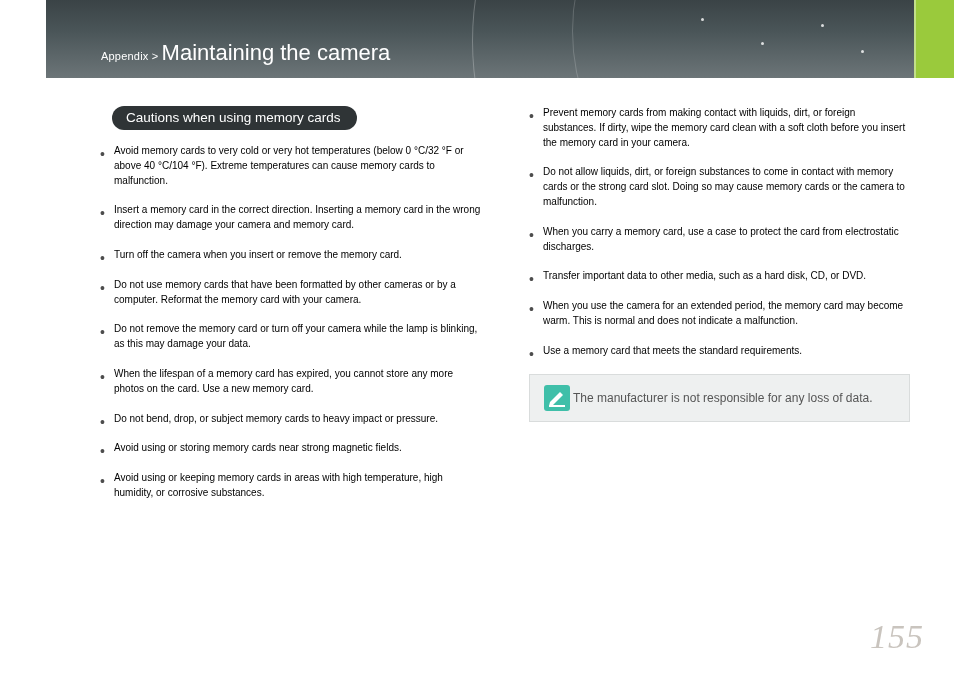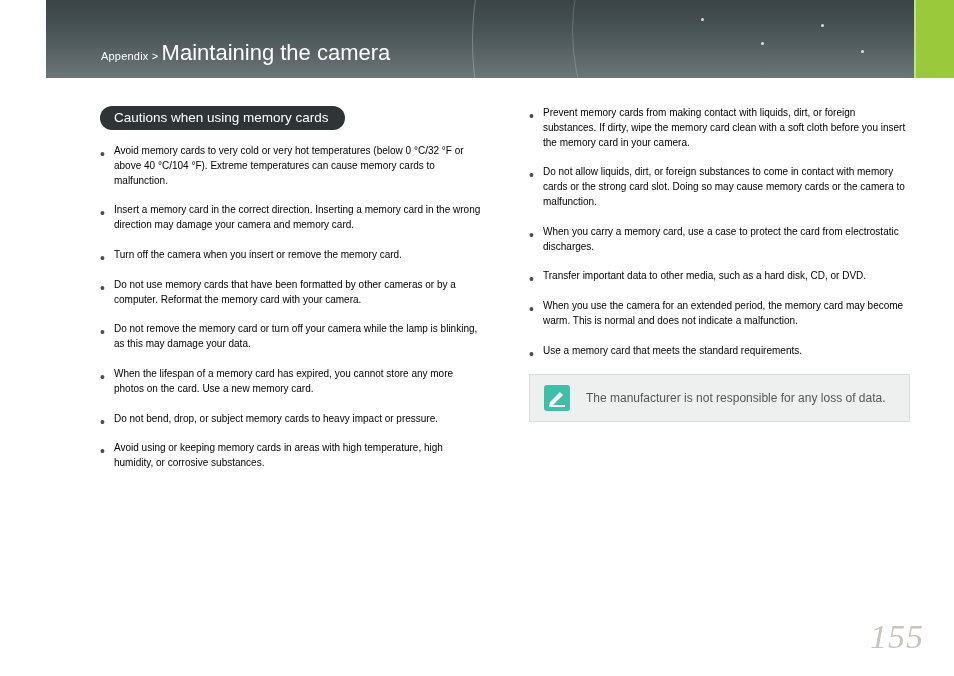--- a/index.html
+++ b/index.html
@@ -45,21 +45,21 @@
   }
   .col { flex: 1 1 0; }
 
   .pill {
     display: inline-block;
     background: #2f3436;
     color: #fff;
     border-radius: 14px;
     padding: 4px 16px 5px 14px;
     font-size: 13.5px;
-    margin: 0 0 14px 0;
+    margin: 0 0 14px 12px;
   }
   ul.bullets { list-style: none; }
   ul.bullets > li {
     position: relative;
     padding: 0 0 0 14px;
     margin: 0 0 15px 0;
     font-size: 10px;
     line-height: 1.48;
     color: #000000;
   }
@@ -67,21 +67,21 @@
     content: "•";
     position: absolute;
     left: 0; top: 0;
     color: #4d4d4d;
     font-size: 14px;
   }
 
   .notebox {
     display: flex;
     align-items: center;
-    gap: 16px;
+    gap: 3px;
     background: #eef0f0;
     border: 1px solid #d9dcdc;
     padding: 10px 14px;
     margin-top: 6px;
   }
   .note-icon {
     flex: 0 0 26px;
     width: 26px; height: 26px;
     background: #3fbfa9;
     border-radius: 3px;
@@ -121,20 +121,21 @@
     <div class="col">
       <div class="pill">Cautions when using memory cards</div>
       <ul class="bullets">
         <li>Avoid memory cards to very cold or very hot temperatures (below 0 °C/32 °F or above 40 °C/104 °F). Extreme temperatures can cause memory cards to malfunction.</li>
         <li>Insert a memory card in the correct direction. Inserting a memory card in the wrong direction may damage your camera and memory card.</li>
         <li>Turn off the camera when you insert or remove the memory card.</li>
         <li>Do not use memory cards that have been formatted by other cameras or by a computer. Reformat the memory card with your camera.</li>
         <li>Do not remove the memory card or turn off your camera while the lamp is blinking, as this may damage your data.</li>
         <li>When the lifespan of a memory card has expired, you cannot store any more photos on the card. Use a new memory card.</li>
         <li>Do not bend, drop, or subject memory cards to heavy impact or pressure.</li>
+        <li>Avoid using or storing memory cards near strong magnetic fields.</li>
         <li>Avoid using or keeping memory cards in areas with high temperature, high humidity, or corrosive substances.</li>
       </ul>
     </div>
 
     <div class="col">
       <ul class="bullets">
         <li>Prevent memory cards from making contact with liquids, dirt, or foreign substances. If dirty, wipe the memory card clean with a soft cloth before you insert the memory card in your camera.</li>
         <li>Do not allow liquids, dirt, or foreign substances to come in contact with memory cards or the strong card slot. Doing so may cause memory cards or the camera to malfunction.</li>
         <li>When you carry a memory card, use a case to protect the card from electrostatic discharges.</li>
         <li>Transfer important data to other media, such as a hard disk, CD, or DVD.</li>

